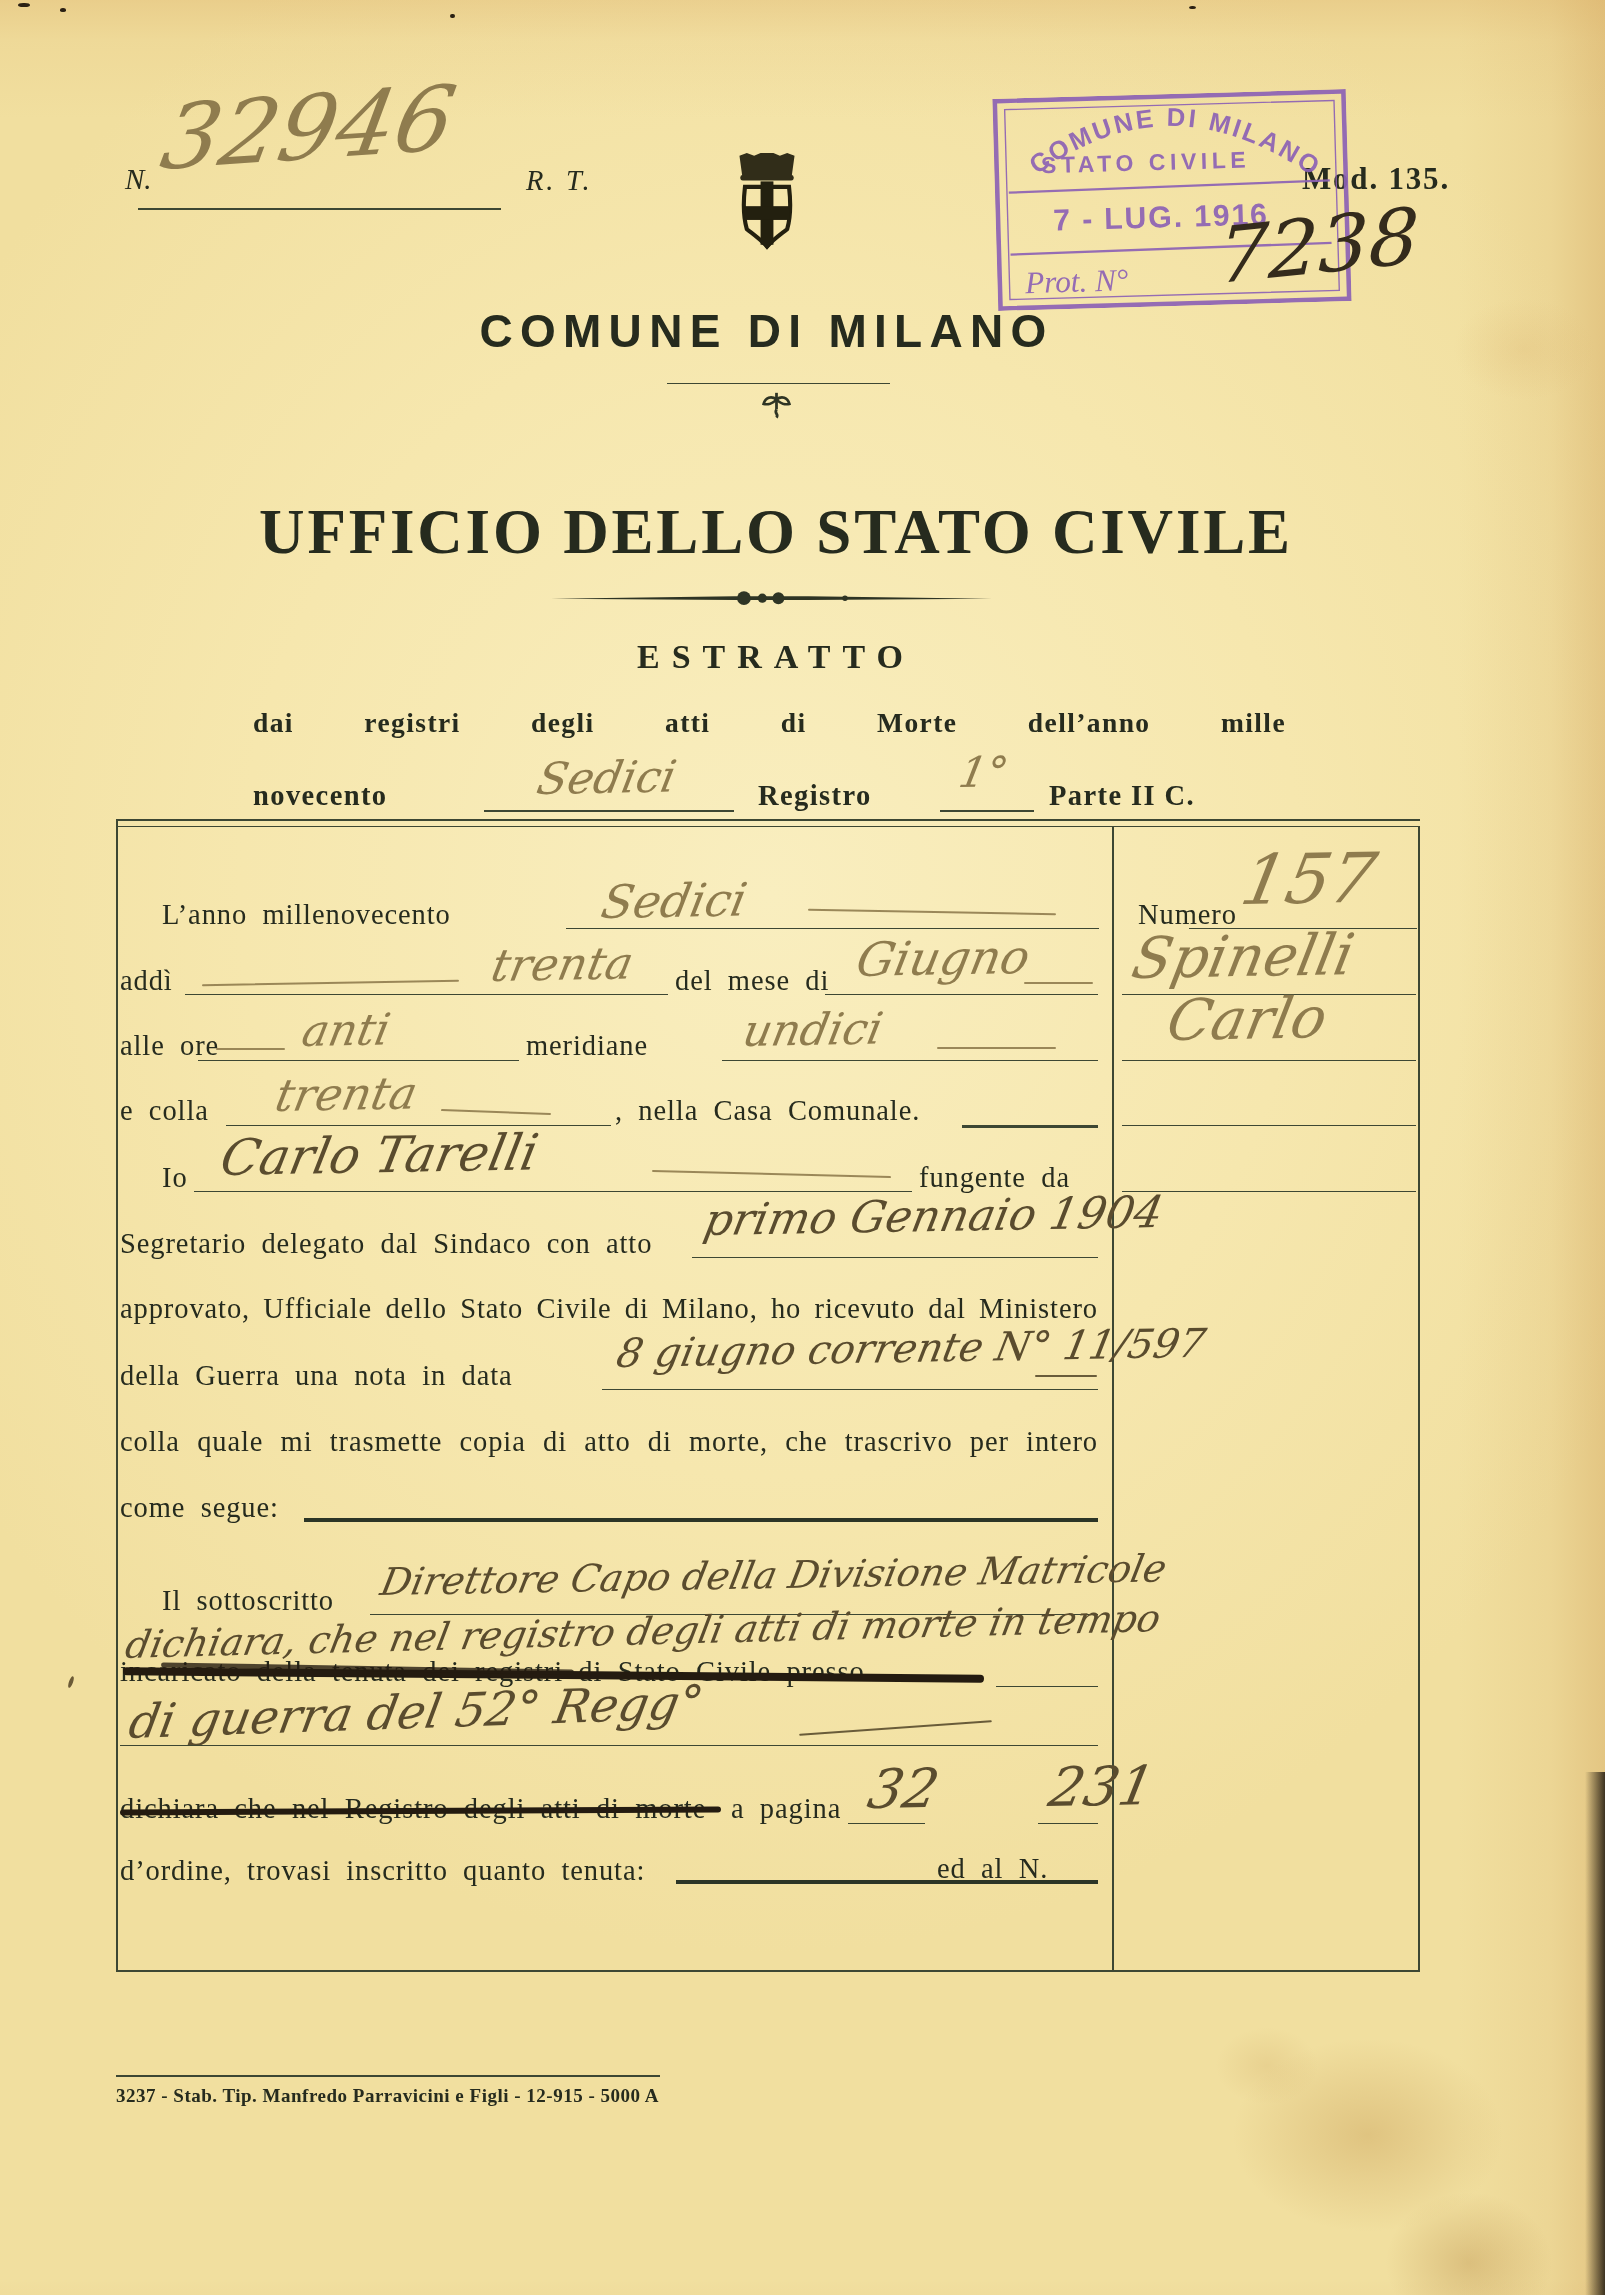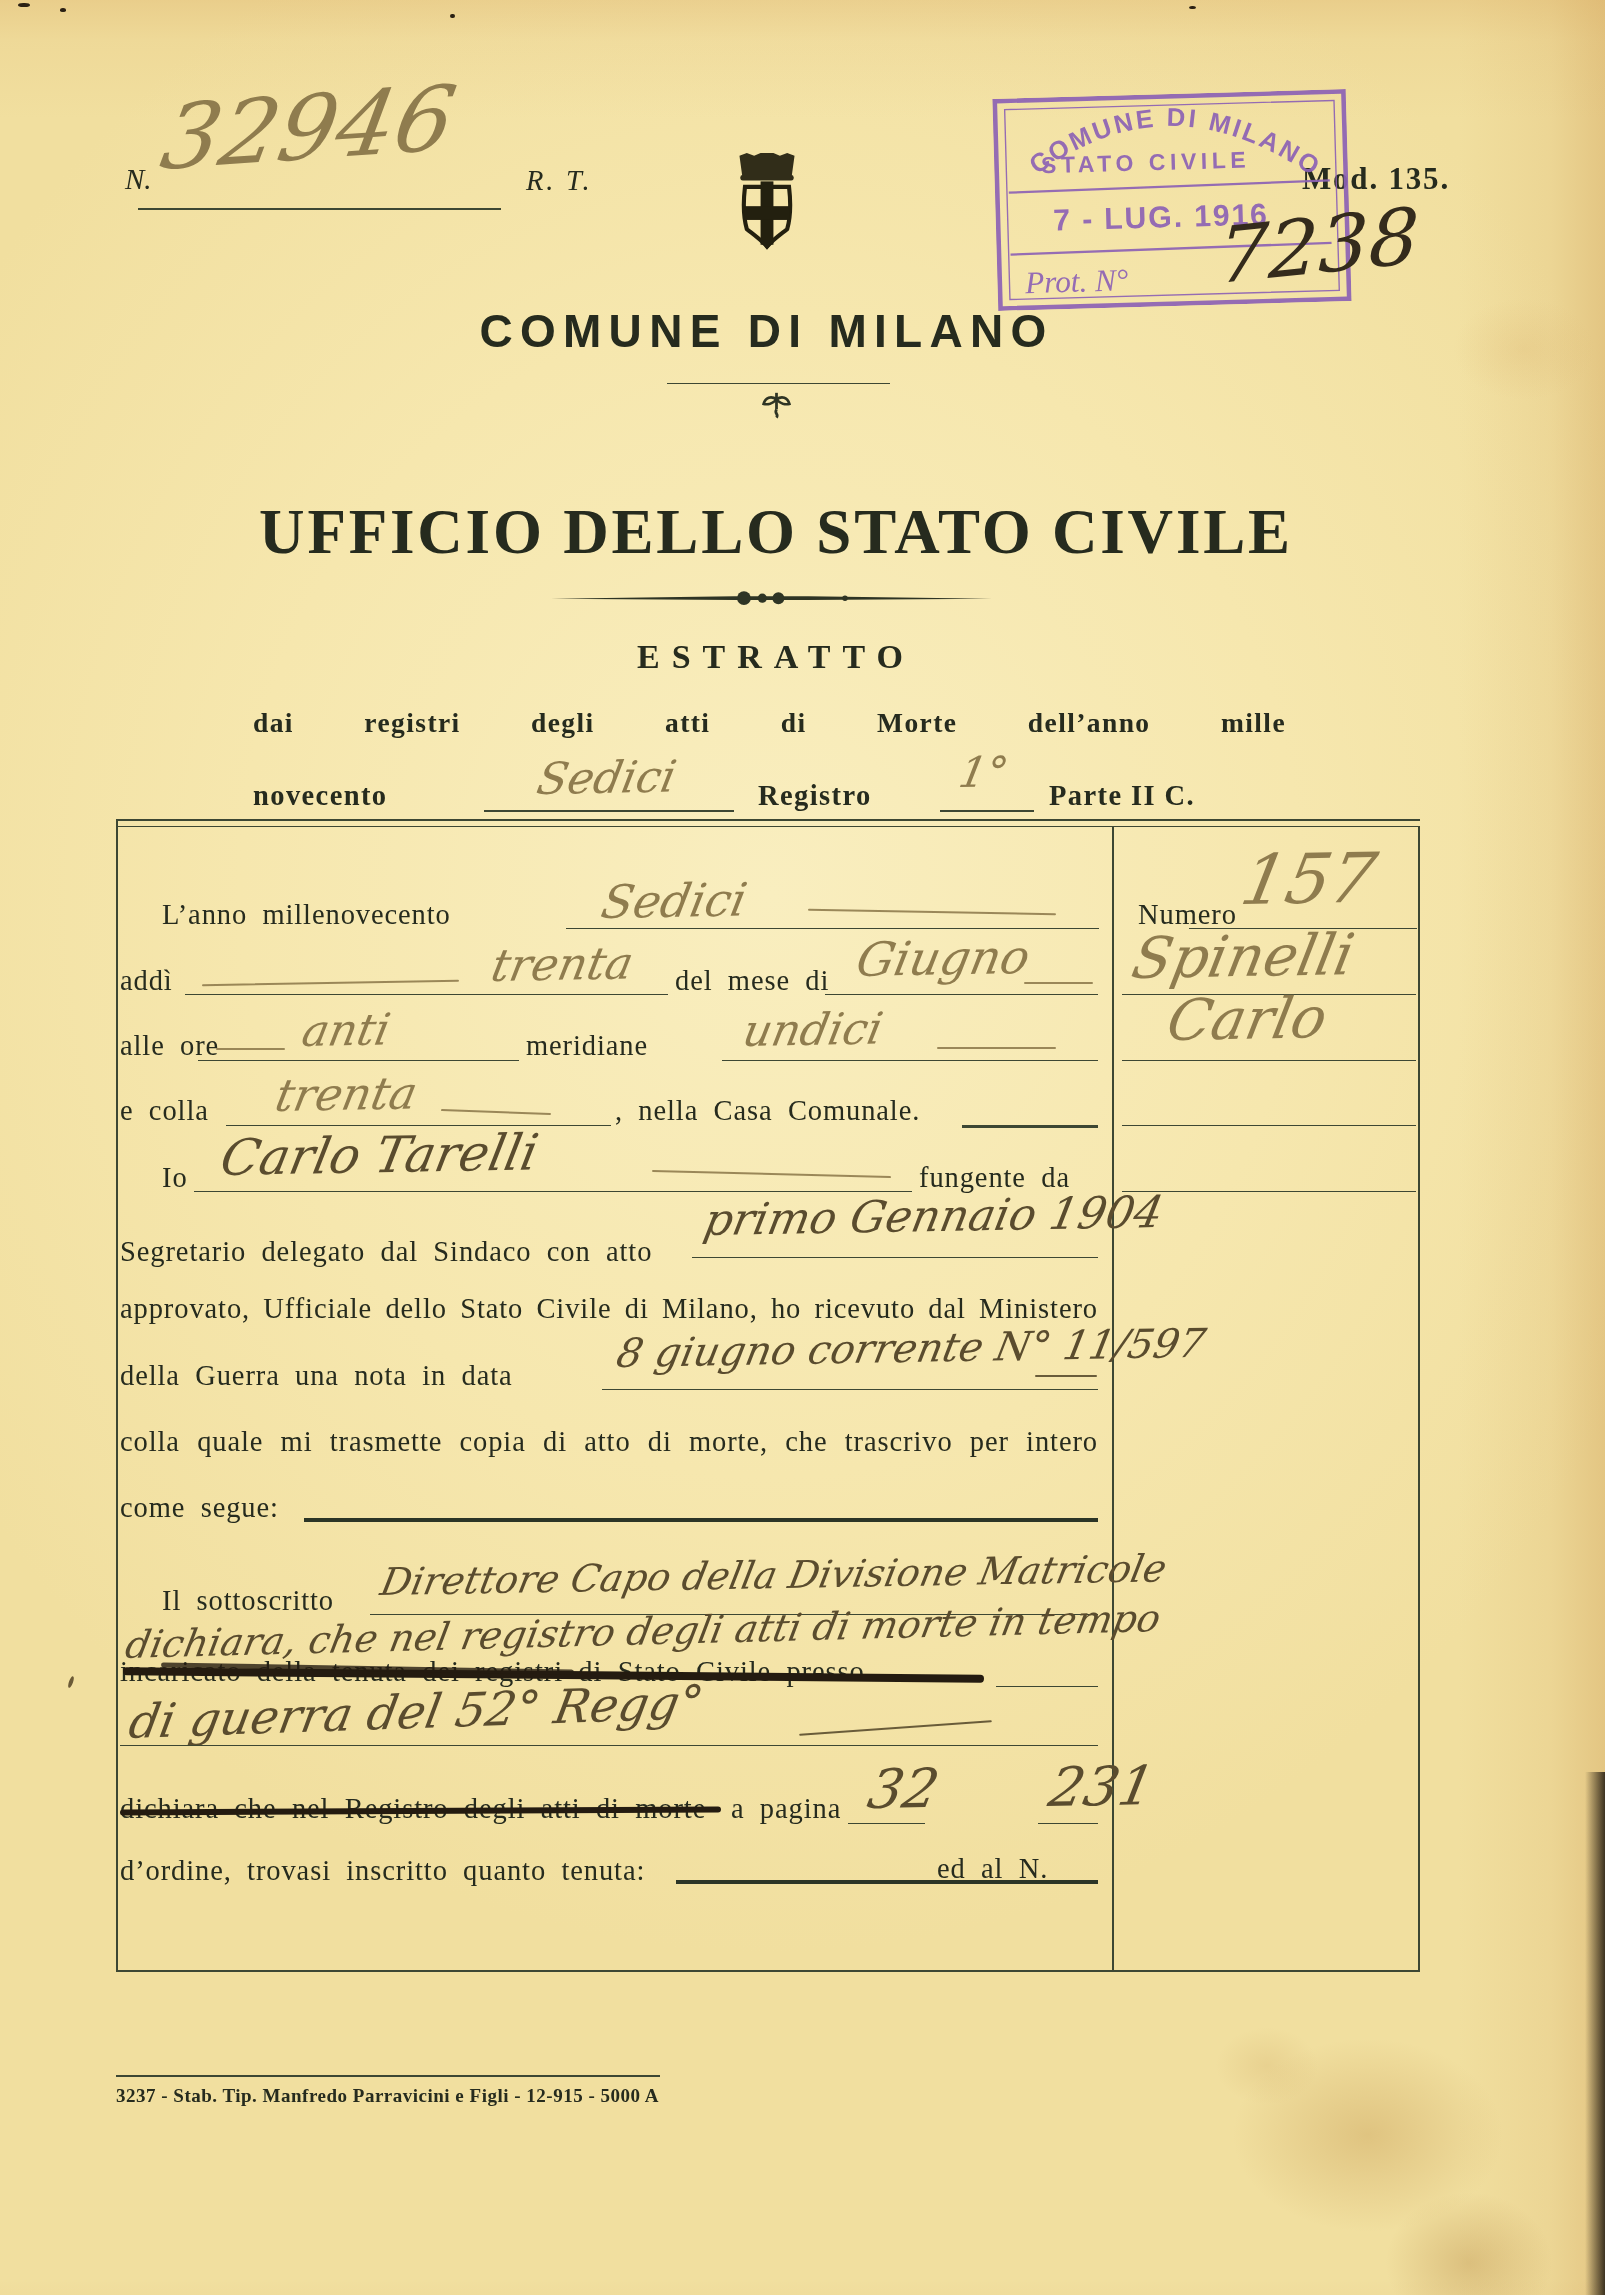--- a/index.html
+++ b/index.html
@@ -145,21 +145,21 @@
   <div class="abs line" style="left:962px;top:1125px;width:136px;height:2.8px;"></div>
   <div class="abs line thin" style="left:1122px;top:1125px;width:294px;"></div>
 
   <div class="abs p row-label" style="left:162px;top:1162px;">Io</div>
   <div class="abs hw hwd" style="left:216px;top:1129px;font-size:50px;">Carlo Tarelli</div>
   <div class="abs flo" style="left:652px;top:1173px;width:239px;transform:rotate(1.5deg);"></div>
   <div class="abs line thin" style="left:194px;top:1191px;width:718px;"></div>
   <div class="abs p row-label" style="left:919px;top:1162px;">fungente da</div>
   <div class="abs line thin" style="left:1122px;top:1191px;width:294px;"></div>
 
-  <div class="abs p row-label" style="left:120px;top:1228px;margin-top:8px;">Segretario delegato dal Sindaco con atto</div>
+  <div class="abs p row-label" style="left:120px;top:1228px;">Segretario delegato dal Sindaco con atto</div>
   <div class="abs hw hwd" style="left:700px;top:1194px;font-size:44px;">primo Gennaio 1904</div>
   <div class="abs line thin" style="left:692px;top:1257px;width:406px;"></div>
 
   <div class="abs p row-label just" style="left:120px;top:1293px;width:978px;">approvato, Ufficiale dello Stato Civile di Milano, ho ricevuto dal Ministero</div>
 
   <div class="abs p row-label" style="left:120px;top:1360px;">della Guerra una nota in data</div>
   <div class="abs hw hwd" style="left:613px;top:1330px;font-size:40px;">8 giugno corrente N° 11/597</div>
   <div class="abs flo" style="left:1035px;top:1375px;width:62px;background:rgba(90,76,46,.9);"></div>
   <div class="abs line thin" style="left:602px;top:1389px;width:496px;"></div>
 

